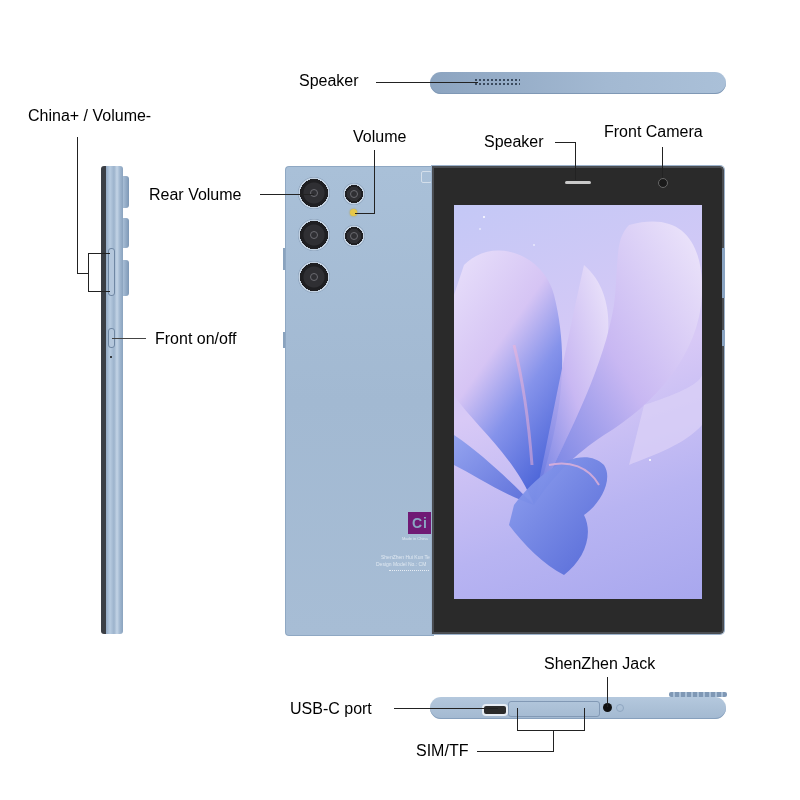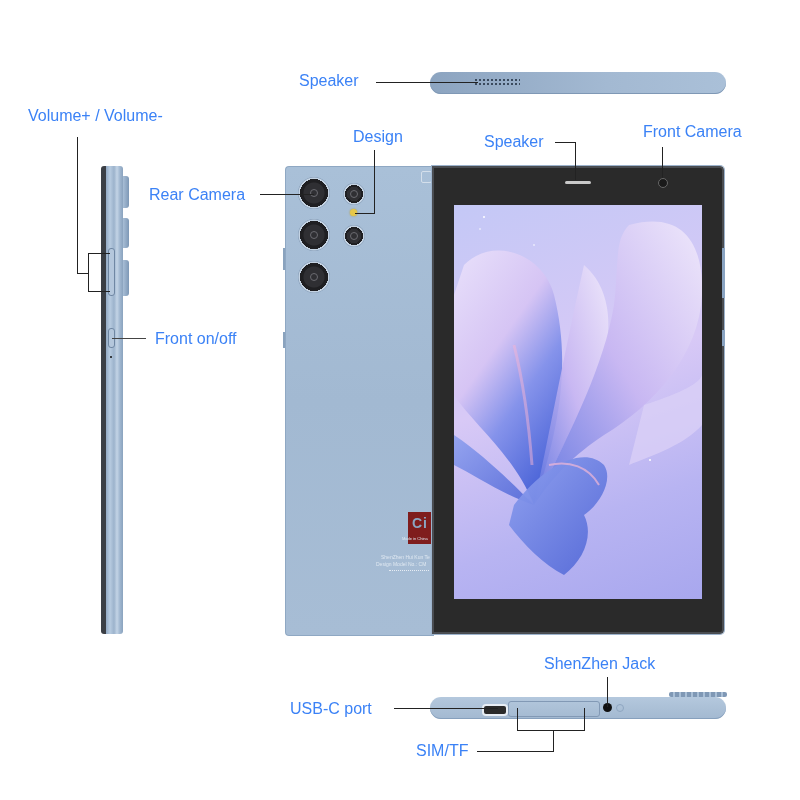--- a/index.html
+++ b/index.html
@@ -1,19 +1,19 @@
 <!DOCTYPE html>
 <html><head>
 <meta charset="utf-8">
 <style>
   html, body { margin:0; padding:0; background:#ffffff; }
   body { width:800px; height:800px; position:relative; overflow:hidden;
          font-family:"Liberation Sans", sans-serif; color:#111; }
   .abs { position:absolute; }
-  .label { position:absolute; font-size:16px; line-height:18px; white-space:nowrap; color:#3b82f6; }
+  .label { position:absolute; font-size:16px; line-height:18px; white-space:nowrap; color:#000000; }
   .line { position:absolute; background:#222; }
 
   
   .top-edge { left:430px; top:72px; width:296px; height:22px; border-radius:11px;
     background:linear-gradient(90deg,#8ca4c0 0%,#a3b9d2 60%,#aac0d8 100%);
     box-shadow: inset 0 -1px 0 #7f98b5; }
   .speaker-dots { left:474px; top:78px; width:46px; height:8px;
     background-image: radial-gradient(circle,#3a4a5e 0.8px, transparent 1.2px);
     background-size:4px 4px; }
 
@@ -26,21 +26,21 @@
   
   .back { left:285px; top:166px; width:148px; height:468px;
     background:linear-gradient(180deg,#a9c0d8 0%,#a2b9d2 50%,#a7bdd5 100%);
     border:1px solid #8fa8c3; border-right:none; border-radius:4px 0 0 4px; }
   .lens-lg { position:absolute; width:32px; height:32px; border-radius:50%;
     background:radial-gradient(circle,#2f2f33 0 10px,#1f1f22 11px 14px,#c4d3e3 14px 15px,#7e96b2 16px); }
   .lens-sm { position:absolute; width:22px; height:22px; border-radius:50%;
     background:radial-gradient(circle,#2f2f33 0 7px,#1f1f22 7px 9px,#c4d3e3 9px 10px,#7e96b2 11px); }
   .lens-dot { position:absolute; width:6px; height:6px; border-radius:50%; border:1px solid #6a6a70; left:50%; top:50%; transform:translate(-50%,-50%); }
   .flash { left:350px; top:209px; width:7px; height:7px; border-radius:50%; background:#e6c84a; box-shadow:0 0 2px #b99a2a; }
-  .logo-box { left:408px; top:512px; width:24px; height:32px; background:#7f1d1d; color:#8aa6c3; font-size:14px; font-weight:bold; line-height:22px; text-align:center; letter-spacing:1px; }
+  .logo-box { left:408px; top:512px; width:24px; height:22px; background:#701a75; color:#8aa6c3; font-size:14px; font-weight:bold; line-height:22px; text-align:center; letter-spacing:1px; }
   .fine { position:absolute; font-size:4px; line-height:5px; color:#dfe8f1; white-space:nowrap; }
 
   
   .front { left:432px; top:166px; width:292px; height:468px; border-radius:0 4px 4px 0;
     background:#2a2a2a; border:2px solid #4a4d52; box-sizing:border-box; }
   .front-rim { left:432px; top:166px; width:292px; height:468px; border-radius:0 4px 4px 0; box-shadow: 0 0 0 1px #9db3cc; }
   .earpiece { left:565px; top:181px; width:26px; height:3px; border-radius:2px; background:#c9c9c9; }
   .front-cam { left:658px; top:178px; width:8px; height:8px; border-radius:50%; background:#1a1a1a; border:1px solid #666; }
   .screen { left:454px; top:205px; width:248px; height:394px; overflow:hidden;
     background:linear-gradient(160deg,#c4c8f6 0%,#d8c9f6 45%,#b8b4f2 75%,#a8a7ee 100%); }
@@ -56,21 +56,21 @@
     background:repeating-linear-gradient(90deg,#7f98b5 0 4px,#a9bfd6 4px 6px); }
 </style>
 </head>
 <body>
 
 <div class="label" style="left:299px;top:72px;">Speaker</div>
 <div class="abs top-edge"></div>
 <div class="abs speaker-dots"></div>
 <div class="line" style="left:376px;top:82px;width:102px;height:1px;"></div>
 
-<div class="label" style="left:28px;top:107px;">Volume+ / Volume-</div>
+<div class="label" style="left:28px;top:107px;">China+ / Volume-</div>
 <div class="abs side-body">
   <div class="side-bump" style="left:22px;top:10px;height:32px;"></div>
   <div class="side-bump" style="left:22px;top:52px;height:30px;"></div>
   <div class="side-bump" style="left:22px;top:94px;height:36px;"></div>
   <div class="side-btn" style="left:7px;top:82px;height:46px;"></div>
   <div class="side-btn" style="left:7px;top:162px;height:18px;"></div>
   <div class="abs" style="left:9px;top:190px;width:2px;height:2px;background:#111;border-radius:50%;"></div>
 </div>
 <div class="line" style="left:77px;top:137px;width:1px;height:137px;"></div>
 <div class="line" style="left:77px;top:273px;width:12px;height:1px;"></div>
@@ -94,44 +94,44 @@
     <div class="lens-dot"></div>
   </div>
 <div class="lens-sm" style="left:343px;top:183px;">
     <div class="lens-dot"></div>
   </div>
 <div class="lens-sm" style="left:343px;top:225px;">
     <div class="lens-dot"></div>
   </div>
 <div class="abs flash"></div>
 
-<div class="label" style="left:149px;top:186px;">Rear Camera</div>
+<div class="label" style="left:149px;top:186px;">Rear Volume</div>
 <div class="line" style="left:260px;top:194px;width:54px;height:1px;"></div>
-<div class="label" style="left:353px;top:128px;">Design</div>
+<div class="label" style="left:353px;top:128px;">Volume</div>
 <div class="line" style="left:374px;top:150px;width:1px;height:64px;"></div>
 <div class="line" style="left:355px;top:213px;width:20px;height:1px;"></div>
 
 <div class="abs" style="left:421px;top:171px;width:9px;height:10px;border:1px solid #d4dfeb;border-radius:2px;"></div>
 <div class="abs logo-box">Ci</div>
 <div class="fine" style="left:402px;top:536px;">Made in China</div>
 <div class="fine" style="left:381px;top:555px;font-size:5px;">ShenZhen Hui Kun Te</div>
 <div class="fine" style="left:376px;top:562px;font-size:5px;">Design Model No.: CM</div>
 <div class="abs" style="left:389px;top:570px;width:40px;height:4px;border-top:1px dotted #e6edf4;"></div>
 
 <div class="abs front"></div>
 <div class="abs front-rim"></div>
 <div class="right-btn" style="top:248px;height:50px;"></div>
 <div class="right-btn" style="top:330px;height:16px;"></div>
 <div class="abs earpiece"></div>
 <div class="abs front-cam"></div>
 
 <div class="label" style="left:484px;top:133px;">Speaker</div>
 <div class="line" style="left:555px;top:142px;width:20px;height:1px;"></div>
 <div class="line" style="left:575px;top:142px;width:1px;height:38px;"></div>
-<div class="label" style="left:643px;top:123px;">Front Camera</div>
+<div class="label" style="left:604px;top:123px;">Front Camera</div>
 <div class="line" style="left:662px;top:147px;width:1px;height:31px;"></div>
 
 <div class="abs screen">
   <svg width="248" height="394" viewBox="0 0 248 394">
     <defs>
       <linearGradient id="pA" x1="0" y1="0" x2="0.6" y2="1">
         <stop offset="0" stop-color="#eae2fb"></stop>
         <stop offset="0.45" stop-color="#d6c4f4"></stop>
         <stop offset="0.7" stop-color="#8190ea"></stop>
         <stop offset="1" stop-color="#4a64d8"></stop>

